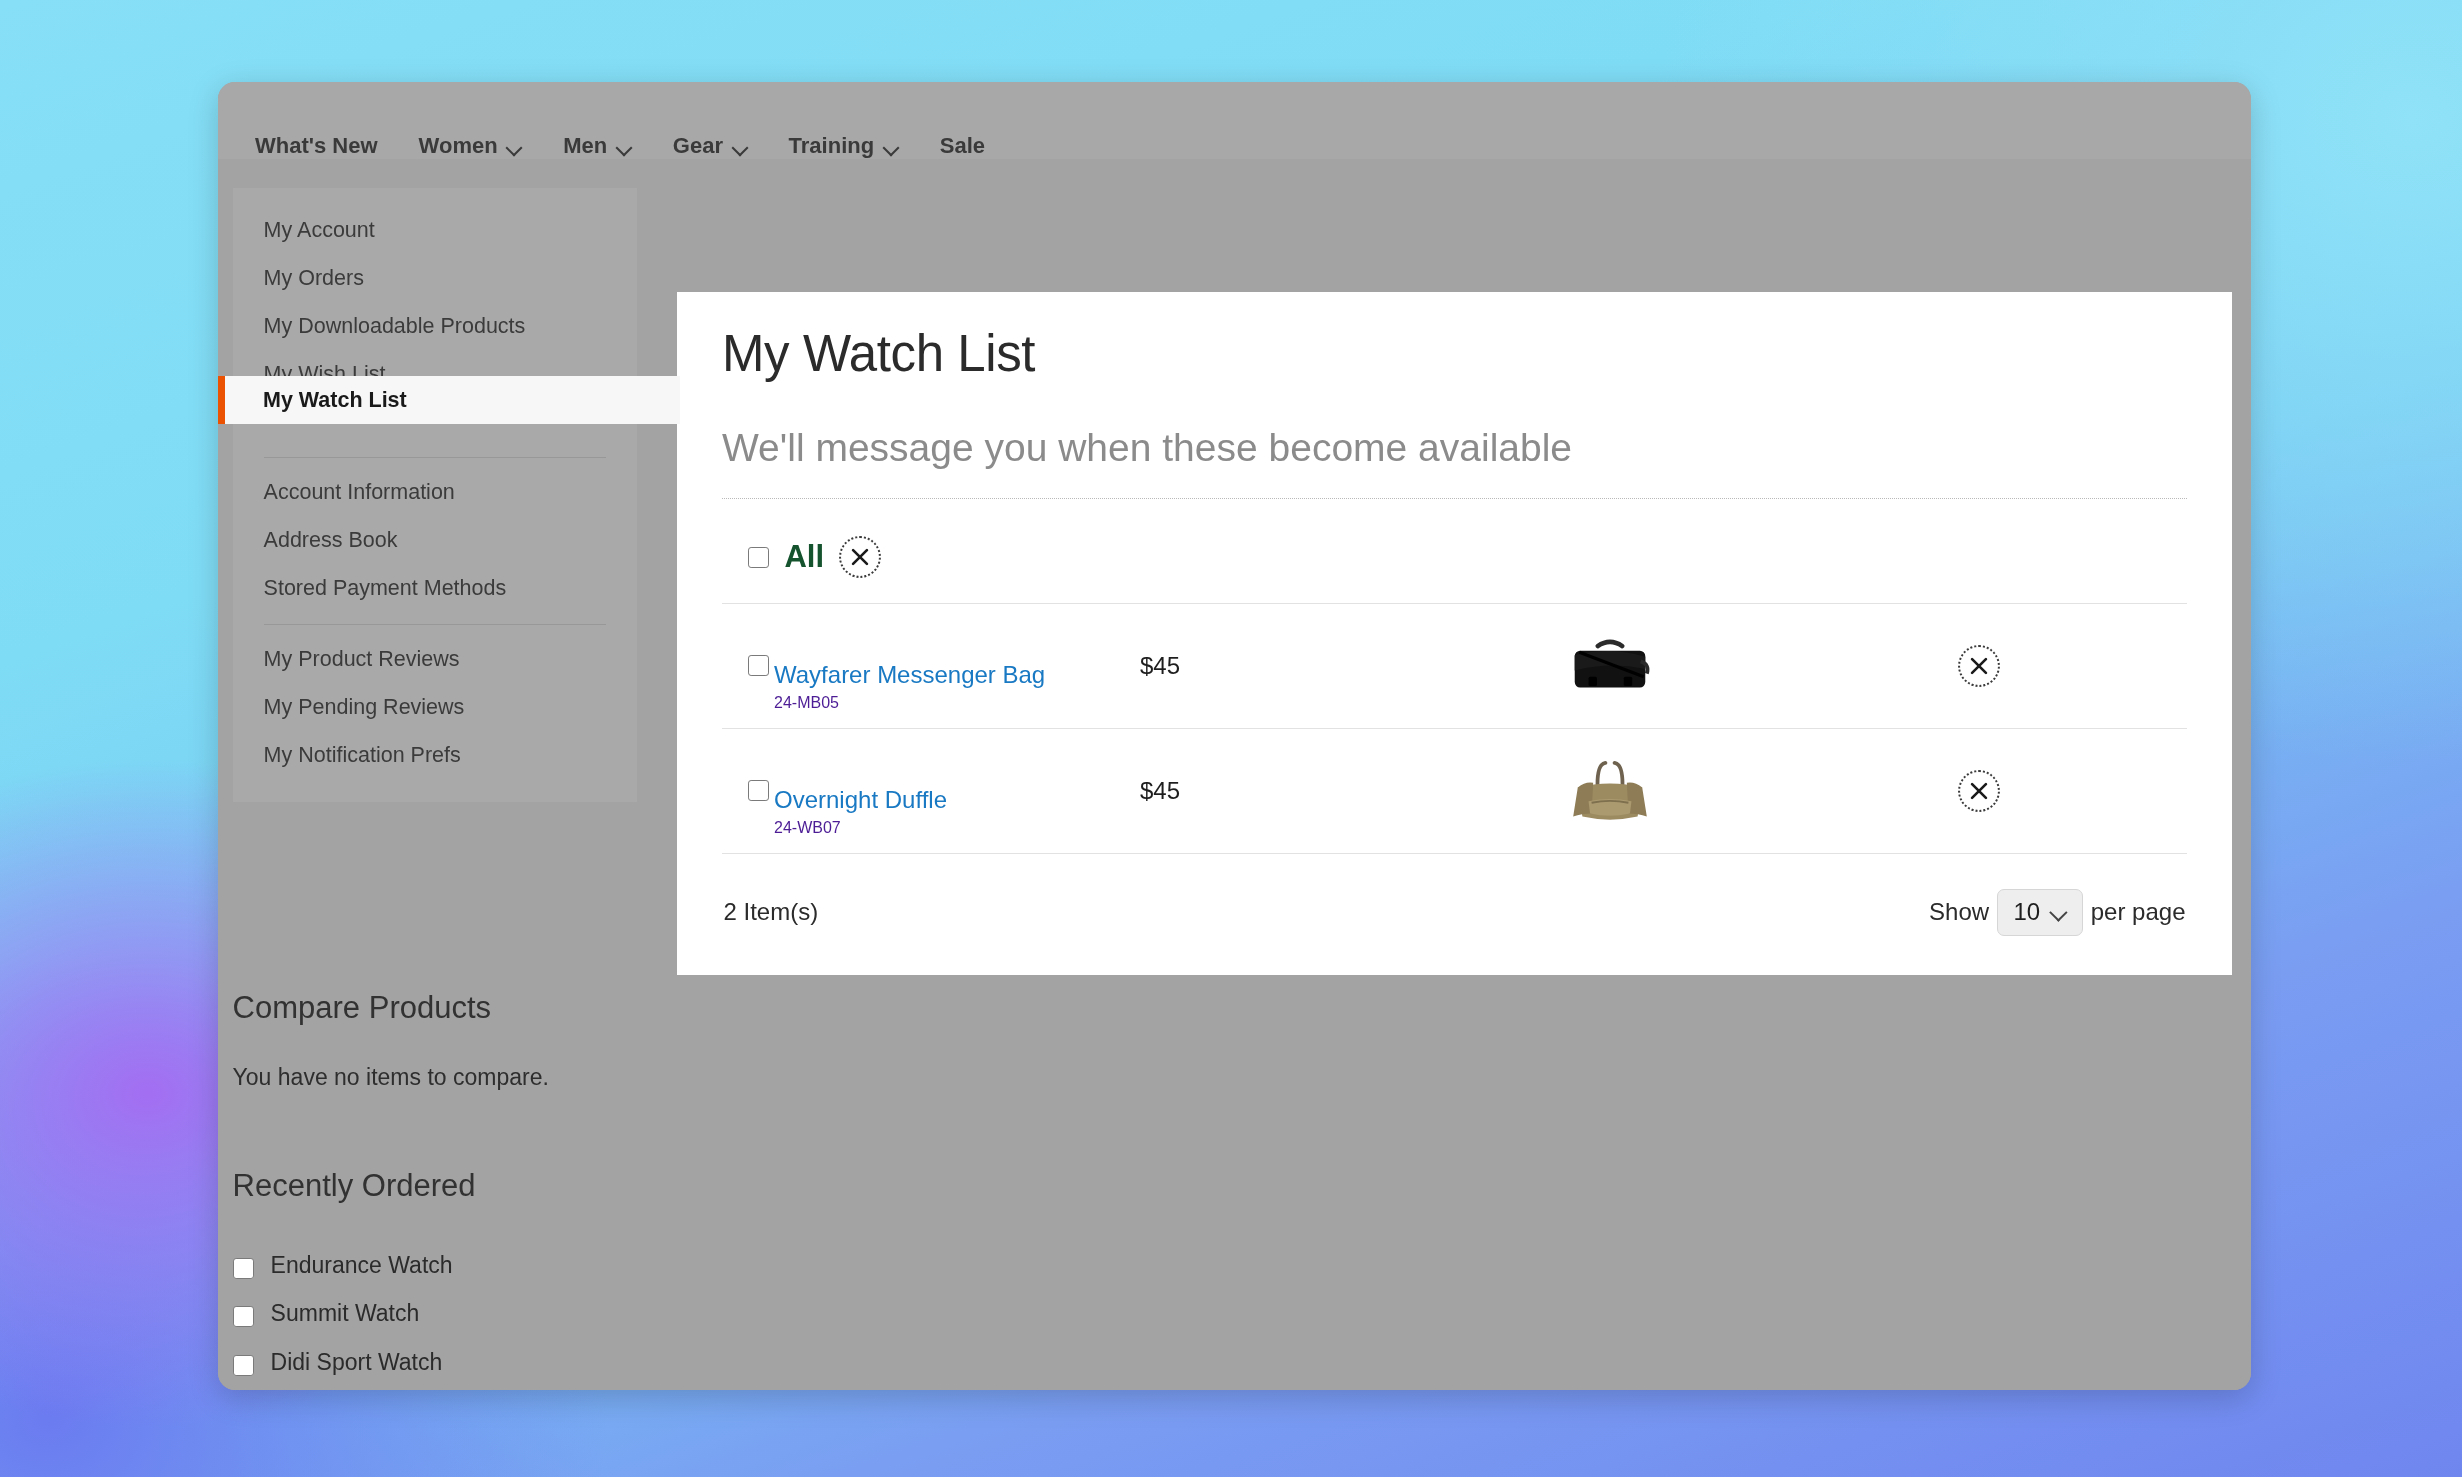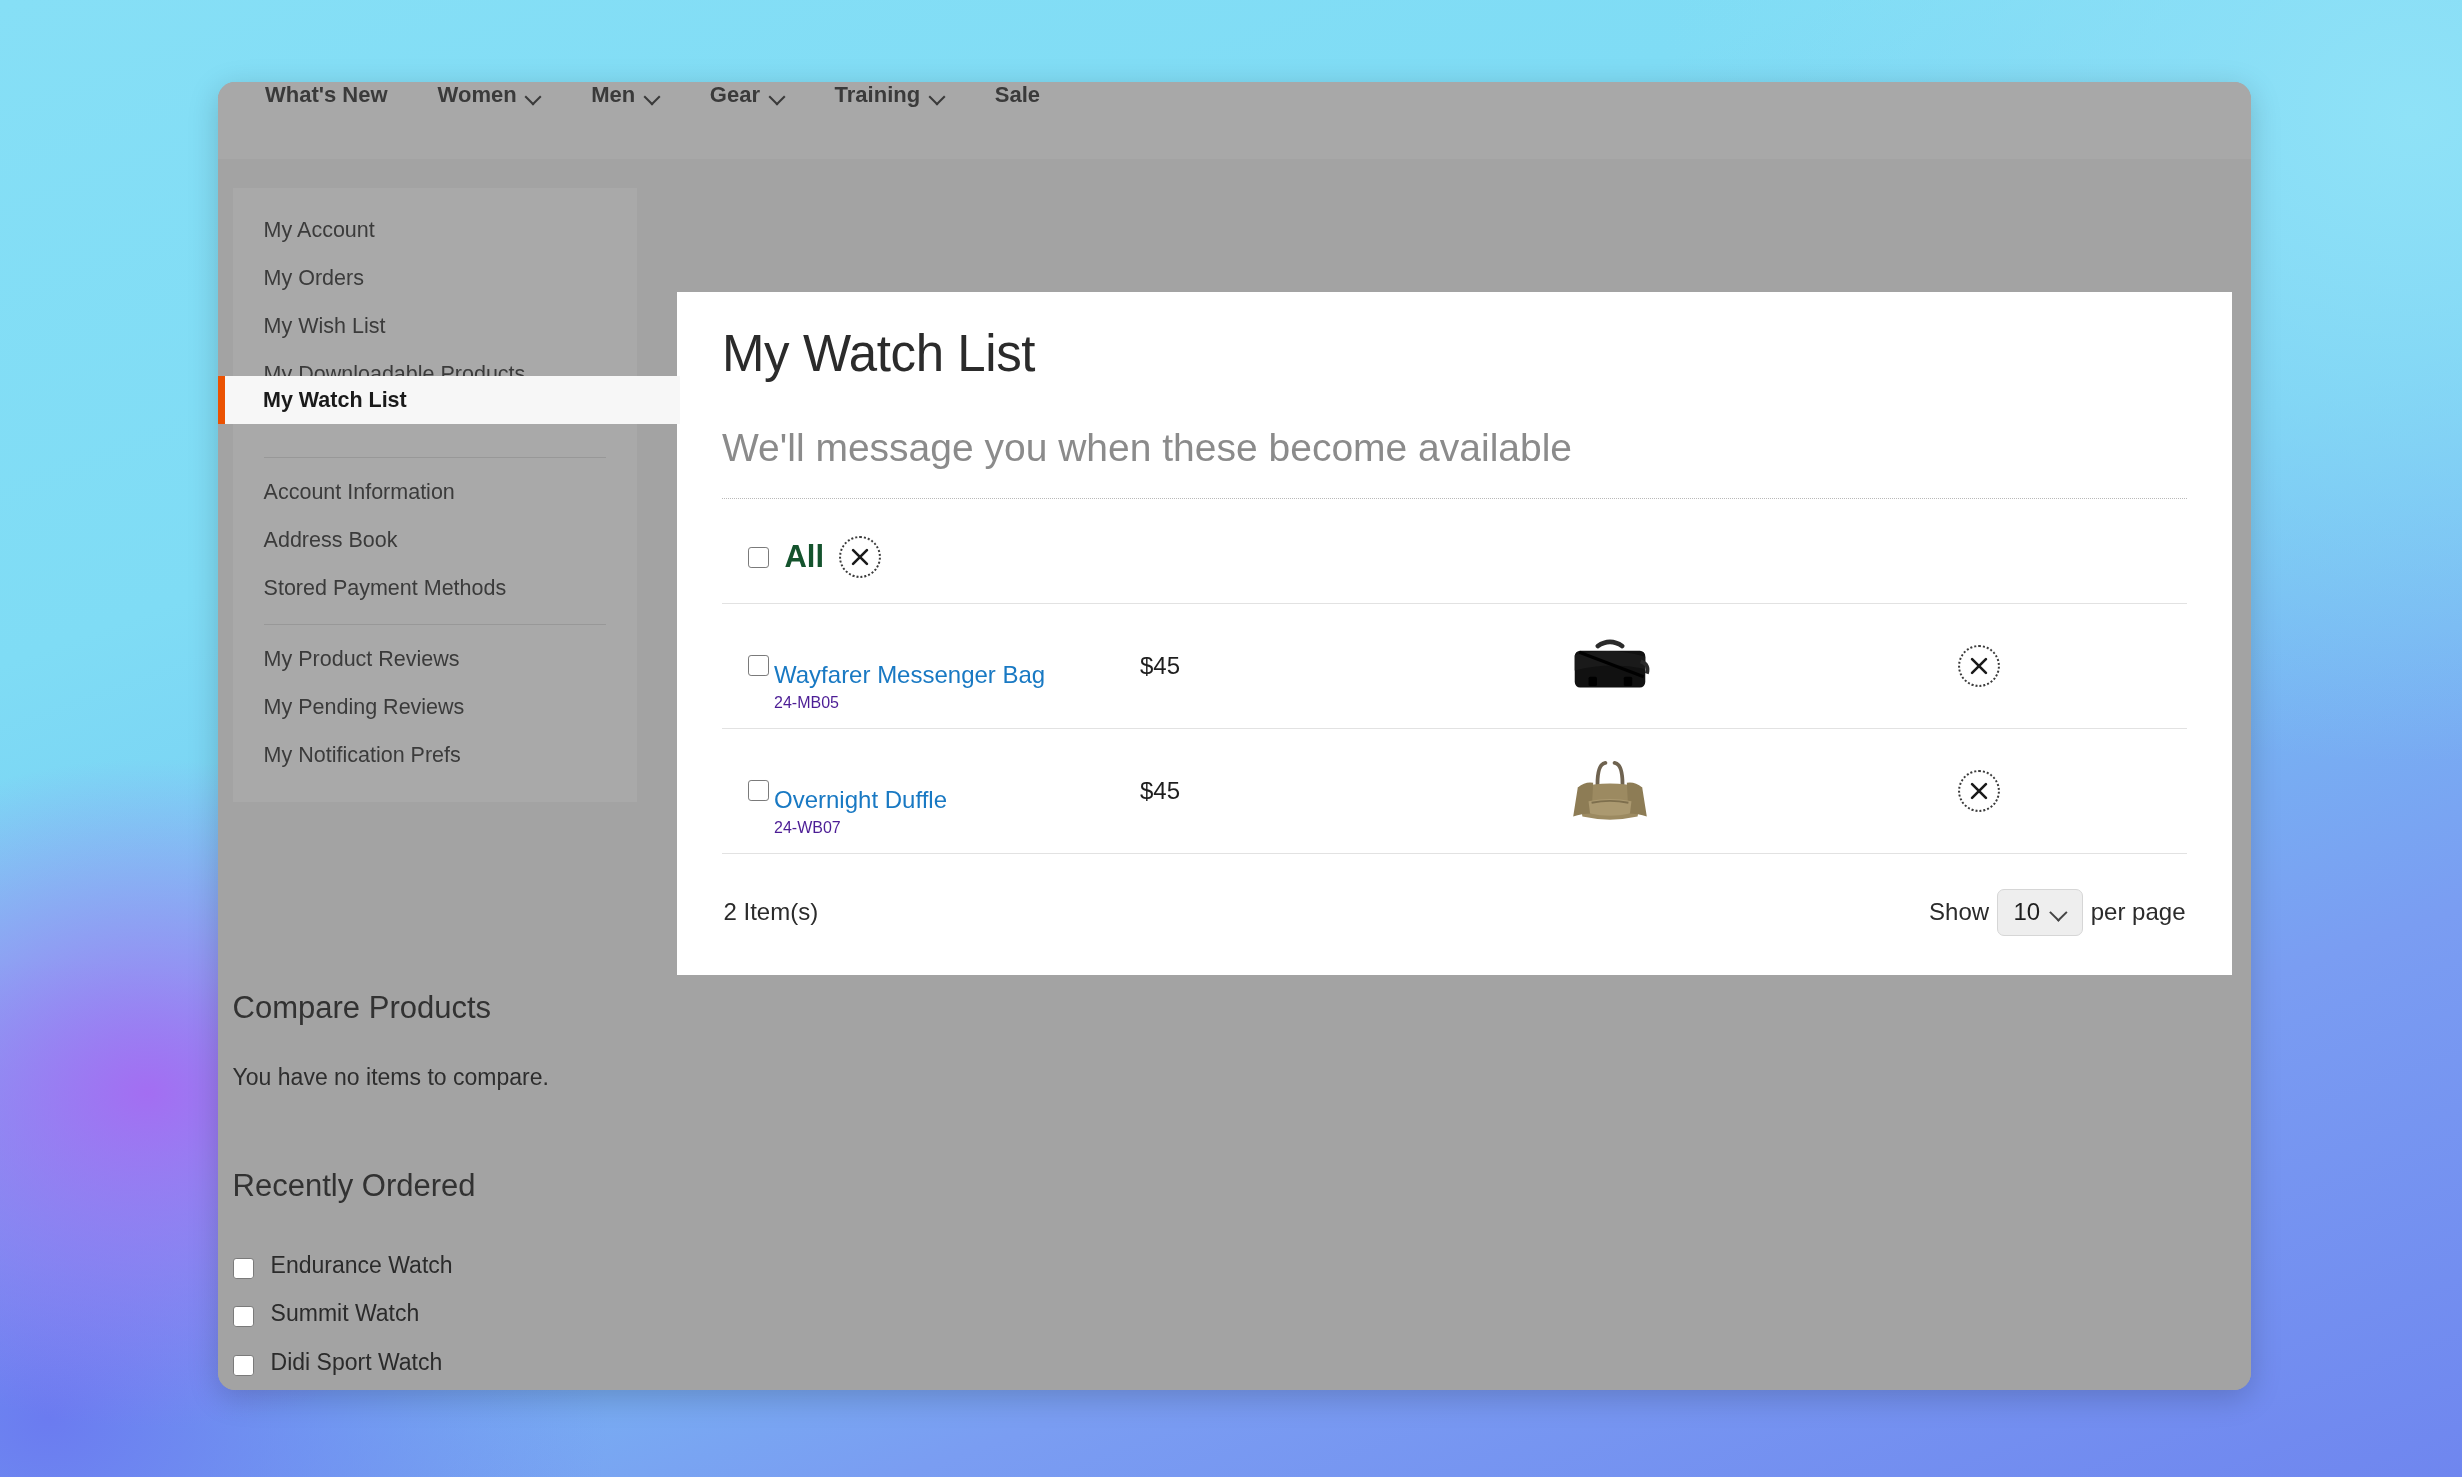--- a/index.html
+++ b/index.html
@@ -31,23 +31,23 @@
     border-radius: 17px 17px 17px 17px;
     overflow: hidden;
     box-shadow: 0 7.7px 31px rgba(0,0,0,0.18);
   }
 
   
   #top-nav {
     height: 77px;
     background: #a8a8a8;
     display: flex;
-    align-items: flex-start;
-    padding-left: 27px;
-    gap: 10px;
+    align-items: flex-end;
+    padding-left: 17px;
+    gap: 1px;
   }
   .nav-item {
     display: flex;
     align-items: center;
     gap: 10px;
     padding: 0 20px;
     font-size: 22px;
     font-weight: bold;
     color: #3a3a3a;
     white-space: nowrap;
@@ -323,24 +323,24 @@
   <div id="page-body">
 
     <div id="sidebar">
       <div class="side-item">
         <span>My Account</span>
       </div>
       <div class="side-item">
         <span>My Orders</span>
       </div>
       <div class="side-item">
+        <span>My Downloadable Products</span>
+      </div>
+      <div class="side-item">
         <span>My Wish List</span>
-      </div>
-      <div class="side-item">
-        <span>My Downloadable Products</span>
       </div>
 
       <div class="side-item" style="visibility:hidden">
         <span>My Watch List</span>
       </div>
 
       <div class="side-divider"></div>
 
       <div class="side-item">
         <span>Account Information</span>

